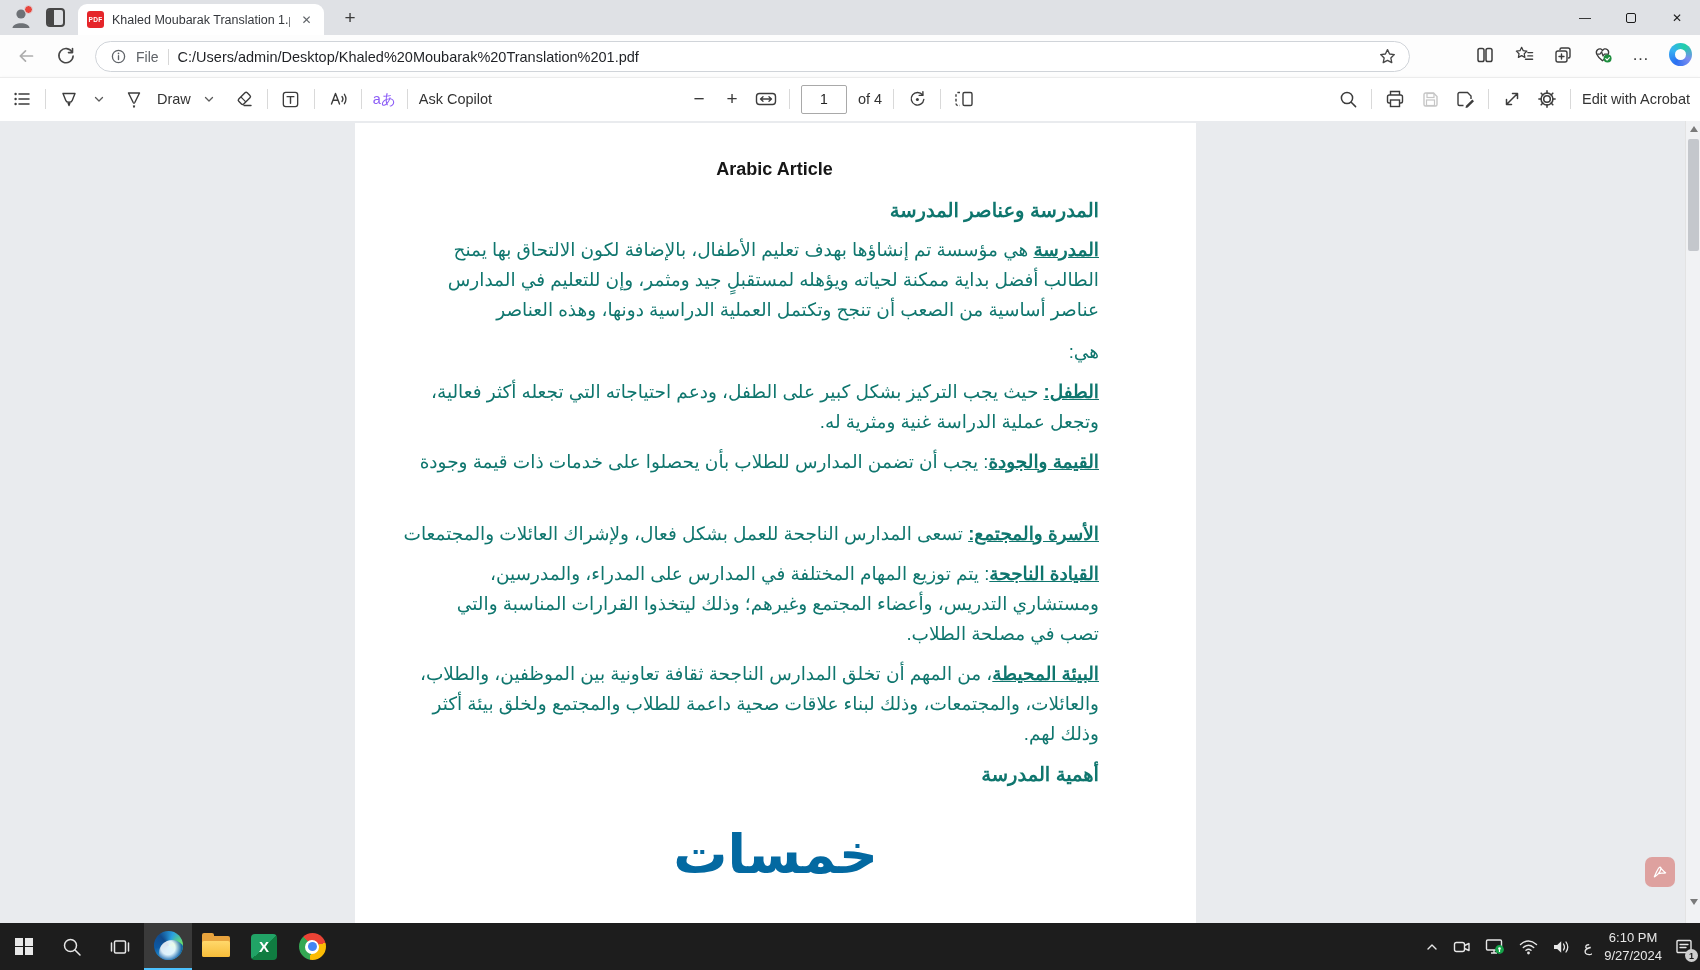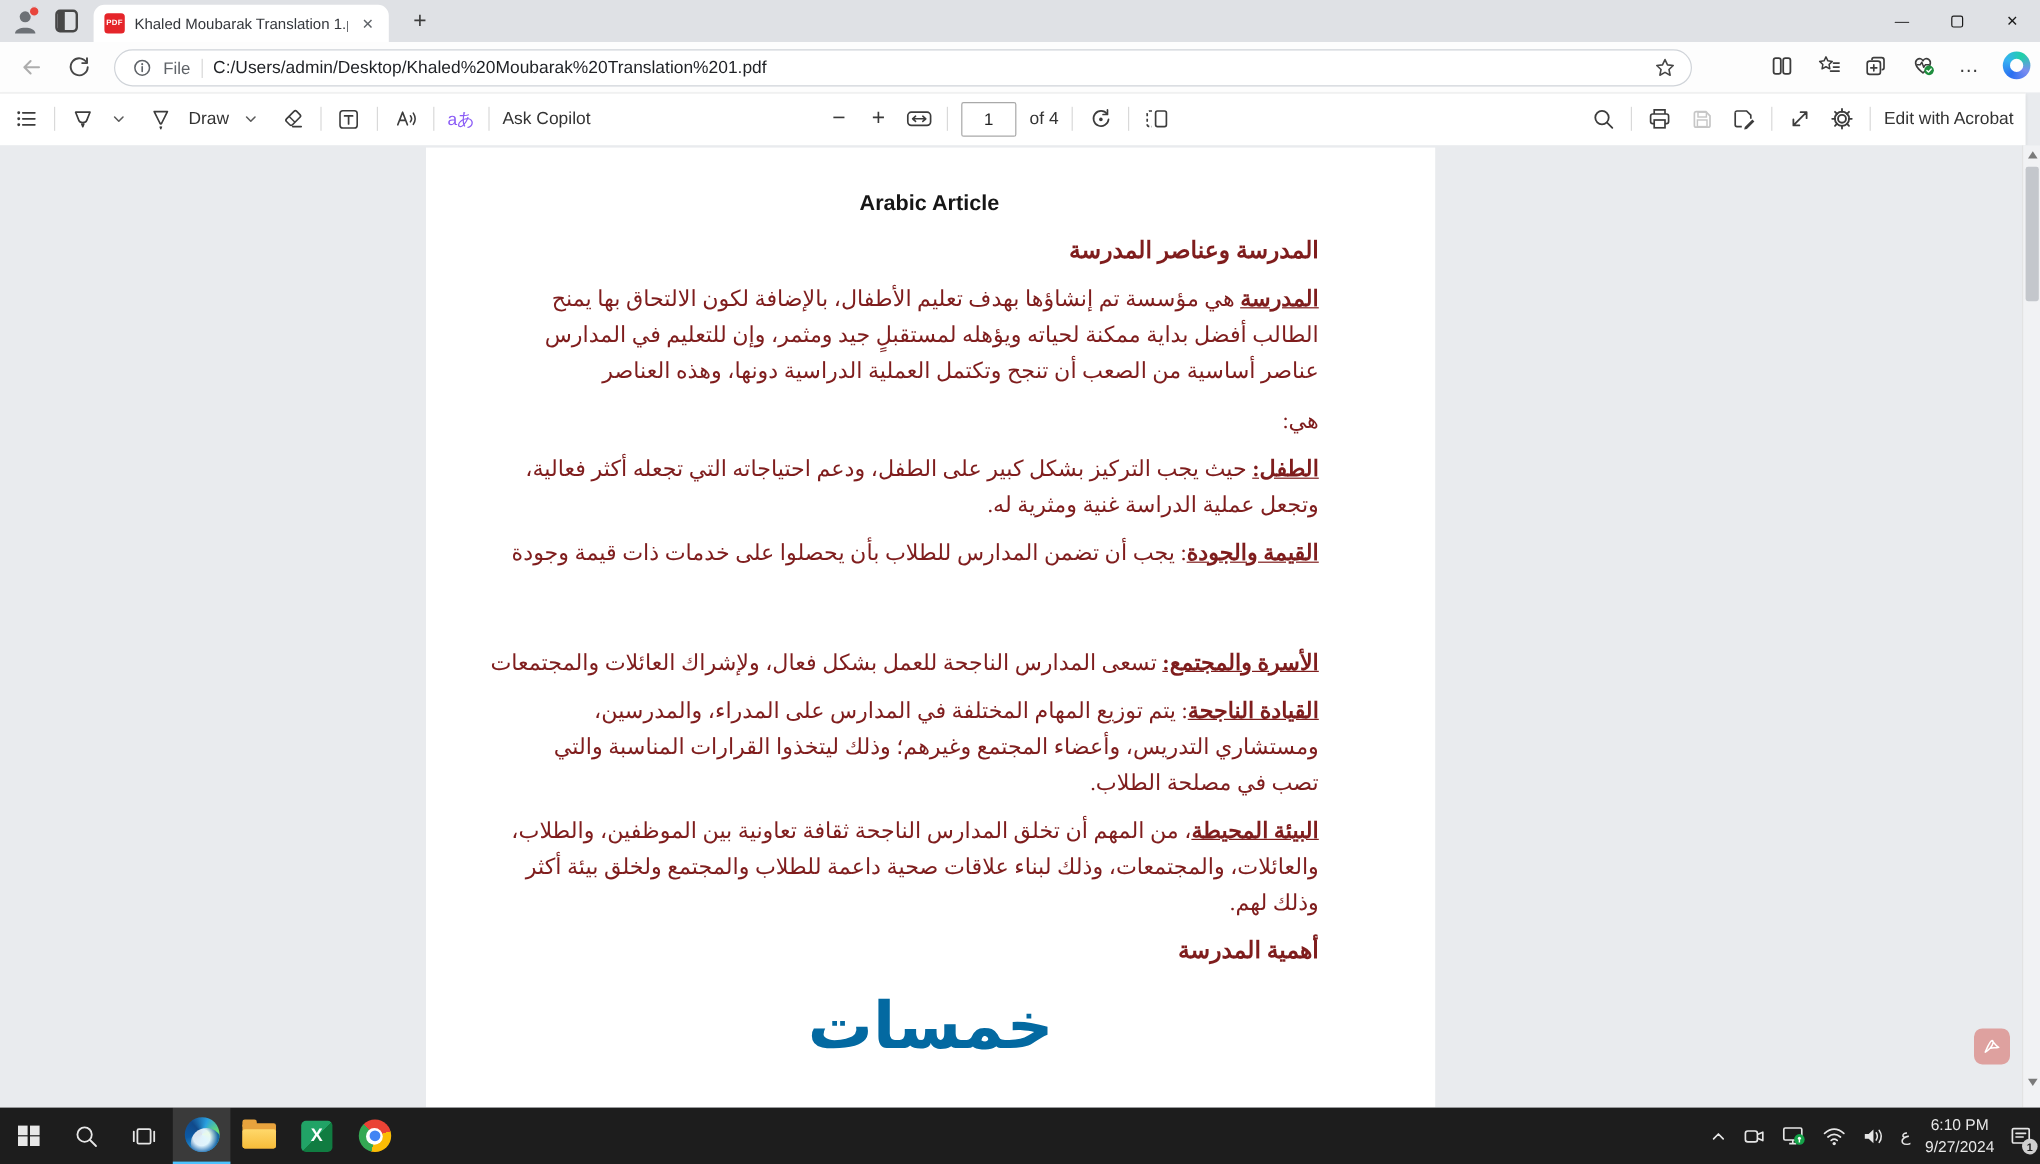--- a/index.html
+++ b/index.html
@@ -31,41 +31,41 @@
   .pill .sep { width:1px; height:16px; background:#d7d7d7; }
   .pill .url { flex:1; font-size:14.5px; color:#1f2125; white-space:nowrap; overflow:hidden; }
   .pill .star { color:#474747; }
   .nav-right { position:absolute; right:8px; top:8px; display:flex; align-items:center; gap:17px; color:#3c3c3c; }
   .nav-right .ic { width:22px; height:22px; display:flex; align-items:center; justify-content:center; position:relative; }
   .dots { font-size:17px; letter-spacing:1px; color:#3c3c3c; }
   .copilot { width:23px; height:23px; border-radius:50%; background:conic-gradient(from 210deg,#2a6ff1,#36b2f2,#1fd0a7,#7b8cf0,#2a6ff1); position:relative; }
   .copilot::after { content:""; position:absolute; left:6px; top:6px; width:11px; height:11px; border-radius:50%; background:#fdfdfd; }
 
   
-  .pdfbar { position:absolute; top:77px; left:0; right:12px; height:46px; background:#fff; border-top:1px solid #ececec; border-bottom:1px solid #cfcfcf; box-shadow:0 1px 3px rgba(0,0,0,.08); color:#3c3c3c; }
+  .pdfbar { position:absolute; top:77px; left:0; right:0; height:46px; background:#fff; border-top:1px solid #ececec; border-bottom:1px solid #cfcfcf; box-shadow:0 1px 3px rgba(0,0,0,.08); color:#3c3c3c; }
   .pdfbar .grp { position:absolute; top:0; height:42px; display:flex; align-items:center; gap:11px; }
   .g-left { left:10px; } .g-center { left:688px; } .g-right { right:10px; }
   .vd { width:1px; height:20px; background:#d9d9d9; }
   .tic { width:24px; height:24px; display:flex; align-items:center; justify-content:center; }
   .chev { margin-left:-5px; }
   .lbl { font-size:14.5px; color:#333; }
   .glyphbtn { font-size:19px; color:#3a3a3a; width:22px; text-align:center; }
   .pageinput { width:46px; height:29px; border:1px solid #a9a9a9; border-radius:2px; background:#fff; display:flex; align-items:center; justify-content:center; font-size:14px; color:#222; }
   .translate-glyph { font-size:14.5px; color:#8b5cf6; }
 
   
   .viewer { position:absolute; top:121px; left:0; right:0; height:802px; background:#e9ebee; overflow:hidden; }
   .pdfpage { position:absolute; left:355px; top:2px; width:841px; height:800px; background:#fff; padding:36px 97px 0 95px; }
   .pg-title { text-align:center; font-size:18px; font-weight:bold; color:#161616; margin-bottom:15px; font-family:"Liberation Sans",sans-serif; }
-  .ar { direction:rtl; text-align:right; font-family:Liberation Serif, serif; color:#7f1d1d; }
+  .ar { direction:rtl; text-align:right; font-family:Liberation Sans, sans-serif; color:#0f766e; }
   .h-ar { font-size:19.5px; font-weight:bold; line-height:30px; margin-bottom:10px; }
   .ln { font-size:18.5px; line-height:30px; white-space:nowrap; }
   .ld { font-weight:bold; text-decoration:underline; }
   .para { margin-bottom:10px; }
-  .mt-big { margin-top:61px; }
+  .mt-big { margin-top:42px; }
   .mt-sm { margin-top:12px; }
   .watermark { position:absolute; left:50%; transform:translateX(-50%); top:700px; font-family:"DejaVu Sans",sans-serif; font-size:54px; font-weight:bold; color:#0369a1; letter-spacing:3px; white-space:nowrap; }
   .acro-float { position:absolute; left:1645px; top:736px; width:30px; height:30px; border-radius:7px; background:rgba(214,101,95,.55); display:flex; align-items:center; justify-content:center; color:#fff; }
 
   
   .sbar { position:absolute; right:0; top:0; width:15px; height:802px; background:#f1f2f4; border-left:1px solid #e3e3e3; }
   .sb-up { position:absolute; top:5px; left:4px; width:0; height:0; border-left:4px solid transparent; border-right:4px solid transparent; border-bottom:6px solid #7a7a7a; }
   .sb-down { position:absolute; bottom:18px; left:4px; width:0; height:0; border-left:4px solid transparent; border-right:4px solid transparent; border-top:6px solid #7a7a7a; }
   .sb-thumb { position:absolute; top:18px; left:2px; width:11px; height:112px; background:#c4c7cc; border-radius:2px; }
 

